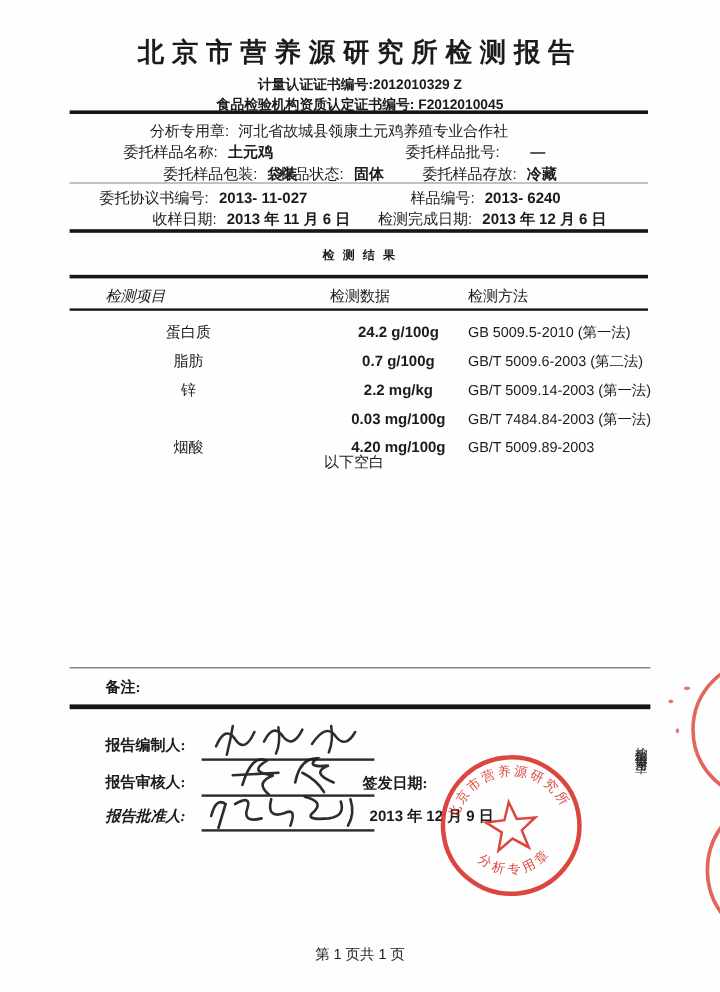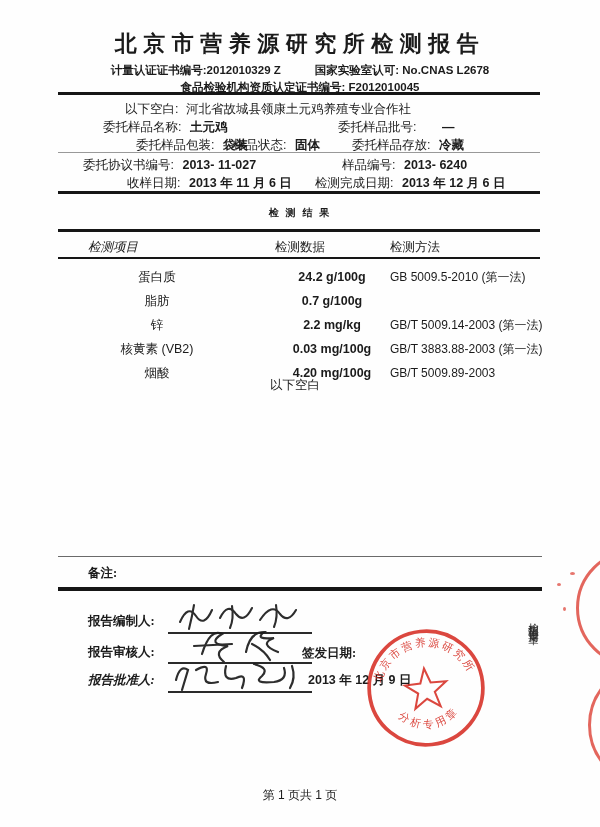--- a/index.html
+++ b/index.html
@@ -31,27 +31,26 @@
   svg{display:block;}
 </style>
 </head>
 <body>
 
 <div class="page">
 
   <div class="abs center title" style="top:29px;">北京市营养源研究所检测报告</div>
   <div class="abs center cert" style="top:63px;">
     <span>计量认证证书编号:2012010329 Z</span>
-    <span>国家实验室认可: No.CNAS L2678</span>
   </div>
   <div class="abs center" style="top:80px;font-size:11.5px;font-weight:700;">食品检验机构资质认定证书编号: F2012010045</div>
   <div class="hr" style="top:92px;left:58px;width:482px;height:2.5px;"></div>
 
   <div class="abs" style="top:101px;left:125px;">
-    <span class="lbl">以下空白:</span>
+    <span class="lbl">分析专用章:</span>
     <span class="lbl" style="margin-left:4px;">河北省故城县领康土元鸡养殖专业合作社</span>
   </div>
 
   <div class="abs" style="top:119px;left:103px;">
     <span class="lbl">委托样品名称:</span>
     <span class="val">土元鸡</span>
   </div>
   <div class="abs" style="top:119px;left:338px;">
     <span class="lbl">委托样品批号:</span>
     <span class="val" style="margin-left:22px;">—</span>
@@ -102,30 +101,30 @@
 
   <div class="abs" style="top:265px;left:0;width:600px;">
       <div class="trow">
         <span class="c1">蛋白质</span>
         <span class="c2">24.2 g/100g</span>
         <span class="c3">GB 5009.5-2010 (第一法)</span>
       </div>
       <div class="trow">
         <span class="c1">脂肪</span>
         <span class="c2">0.7 g/100g</span>
+        <span class="c3">GB/T 5009.6-2003 (第二法)</span>
       </div>
       <div class="trow">
         <span class="c1">锌</span>
         <span class="c2">2.2 mg/kg</span>
         <span class="c3">GB/T 5009.14-2003 (第一法)</span>
       </div>
       <div class="trow">
-        <span class="c1">核黄素 (VB2)</span>
         <span class="c2">0.03 mg/100g</span>
-        <span class="c3">GB/T 3883.88-2003 (第一法)</span>
+        <span class="c3">GB/T 7484.84-2003 (第一法)</span>
       </div>
       <div class="trow">
         <span class="c1">烟酸</span>
         <span class="c2">4.20 mg/100g</span>
         <span class="c3">GB/T 5009.89-2003</span>
       </div>
     </div>
 
   <div class="abs" style="top:377px;left:235px;width:120px;text-align:center;">以下空白</div>
 

